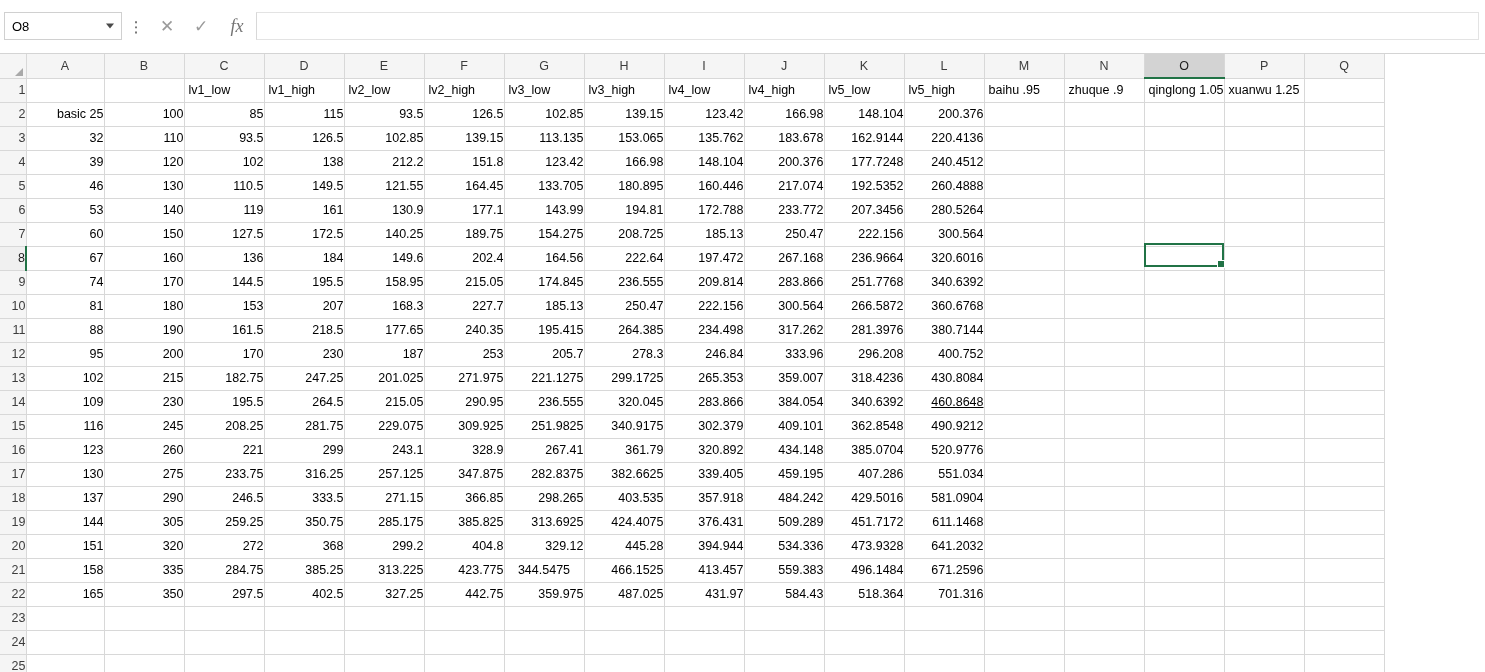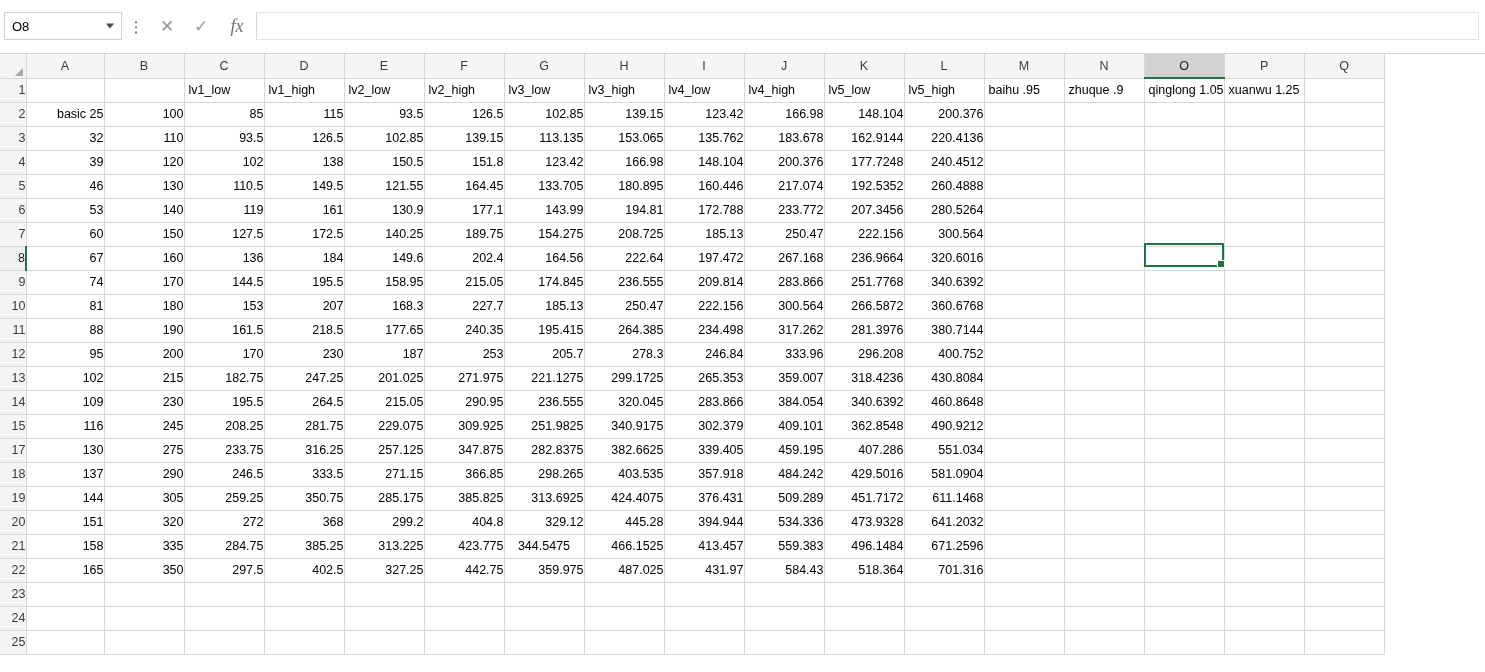--- a/index.html
+++ b/index.html
@@ -298,21 +298,21 @@
             <td class="cell" style="width: 80px;"></td>
             <td class="cell" style="width: 80px;"></td>
             <td class="cell" style="width: 80px;"></td>
           </tr>
           <tr>
             <td class="rowhead">4</td>
             <td class="cell" style="width: 78px;">39</td>
             <td class="cell" style="width: 80px;">120</td>
             <td class="cell" style="width: 80px;">102</td>
             <td class="cell" style="width: 80px;">138</td>
-            <td class="cell" style="width: 80px;">150.5</td>
+            <td class="cell" style="width: 80px;">212.2</td>
             <td class="cell" style="width: 80px;">151.8</td>
             <td class="cell" style="width: 80px;">123.42</td>
             <td class="cell" style="width: 80px;">166.98</td>
             <td class="cell" style="width: 80px;">148.104</td>
             <td class="cell" style="width: 80px;">200.376</td>
             <td class="cell" style="width: 80px;">177.7248</td>
             <td class="cell" style="width: 80px;">240.4512</td>
             <td class="cell" style="width: 80px;"></td>
             <td class="cell" style="width: 80px;"></td>
             <td class="cell" style="width: 80px;"></td>
@@ -505,21 +505,21 @@
             <td class="cell" style="width: 80px;">230</td>
             <td class="cell" style="width: 80px;">195.5</td>
             <td class="cell" style="width: 80px;">264.5</td>
             <td class="cell" style="width: 80px;">215.05</td>
             <td class="cell" style="width: 80px;">290.95</td>
             <td class="cell" style="width: 80px;">236.555</td>
             <td class="cell" style="width: 80px;">320.045</td>
             <td class="cell" style="width: 80px;">283.866</td>
             <td class="cell" style="width: 80px;">384.054</td>
             <td class="cell" style="width: 80px;">340.6392</td>
-            <td class="cell" style="width: 80px;">460.8648</td>
+            <td class="cell" style="width: 80px; text-decoration: underline;">460.8648</td>
             <td class="cell" style="width: 80px;"></td>
             <td class="cell" style="width: 80px;"></td>
             <td class="cell" style="width: 80px;"></td>
             <td class="cell" style="width: 80px;"></td>
             <td class="cell" style="width: 80px;"></td>
           </tr>
           <tr>
             <td class="rowhead">15</td>
             <td class="cell" style="width: 78px;">116</td>
             <td class="cell" style="width: 80px;">245</td>
@@ -533,20 +533,40 @@
             <td class="cell" style="width: 80px;">409.101</td>
             <td class="cell" style="width: 80px;">362.8548</td>
             <td class="cell" style="width: 80px;">490.9212</td>
             <td class="cell" style="width: 80px;"></td>
             <td class="cell" style="width: 80px;"></td>
             <td class="cell" style="width: 80px;"></td>
             <td class="cell" style="width: 80px;"></td>
             <td class="cell" style="width: 80px;"></td>
           </tr>
           <tr>
+            <td class="rowhead">16</td>
+            <td class="cell" style="width: 78px;">123</td>
+            <td class="cell" style="width: 80px;">260</td>
+            <td class="cell" style="width: 80px;">221</td>
+            <td class="cell" style="width: 80px;">299</td>
+            <td class="cell" style="width: 80px;">243.1</td>
+            <td class="cell" style="width: 80px;">328.9</td>
+            <td class="cell" style="width: 80px;">267.41</td>
+            <td class="cell" style="width: 80px;">361.79</td>
+            <td class="cell" style="width: 80px;">320.892</td>
+            <td class="cell" style="width: 80px;">434.148</td>
+            <td class="cell" style="width: 80px;">385.0704</td>
+            <td class="cell" style="width: 80px;">520.9776</td>
+            <td class="cell" style="width: 80px;"></td>
+            <td class="cell" style="width: 80px;"></td>
+            <td class="cell" style="width: 80px;"></td>
+            <td class="cell" style="width: 80px;"></td>
+            <td class="cell" style="width: 80px;"></td>
+          </tr>
+          <tr>
             <td class="rowhead">17</td>
             <td class="cell" style="width: 78px;">130</td>
             <td class="cell" style="width: 80px;">275</td>
             <td class="cell" style="width: 80px;">233.75</td>
             <td class="cell" style="width: 80px;">316.25</td>
             <td class="cell" style="width: 80px;">257.125</td>
             <td class="cell" style="width: 80px;">347.875</td>
             <td class="cell" style="width: 80px;">282.8375</td>
             <td class="cell" style="width: 80px;">382.6625</td>
             <td class="cell" style="width: 80px;">339.405</td>

